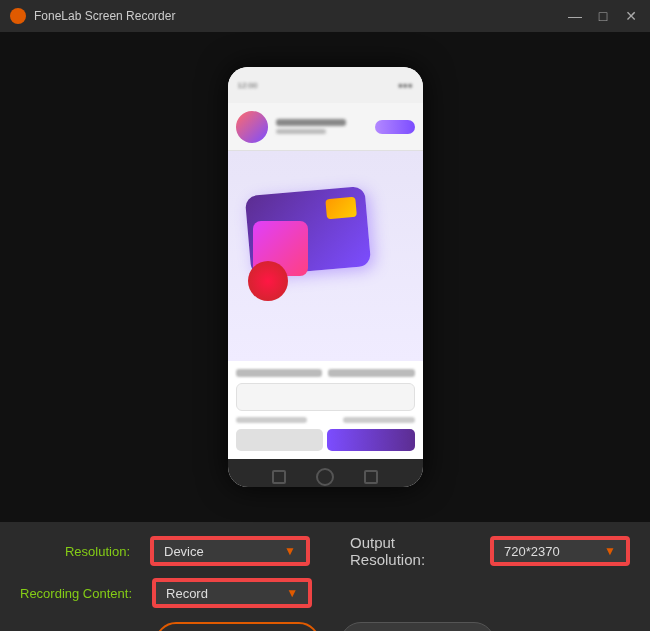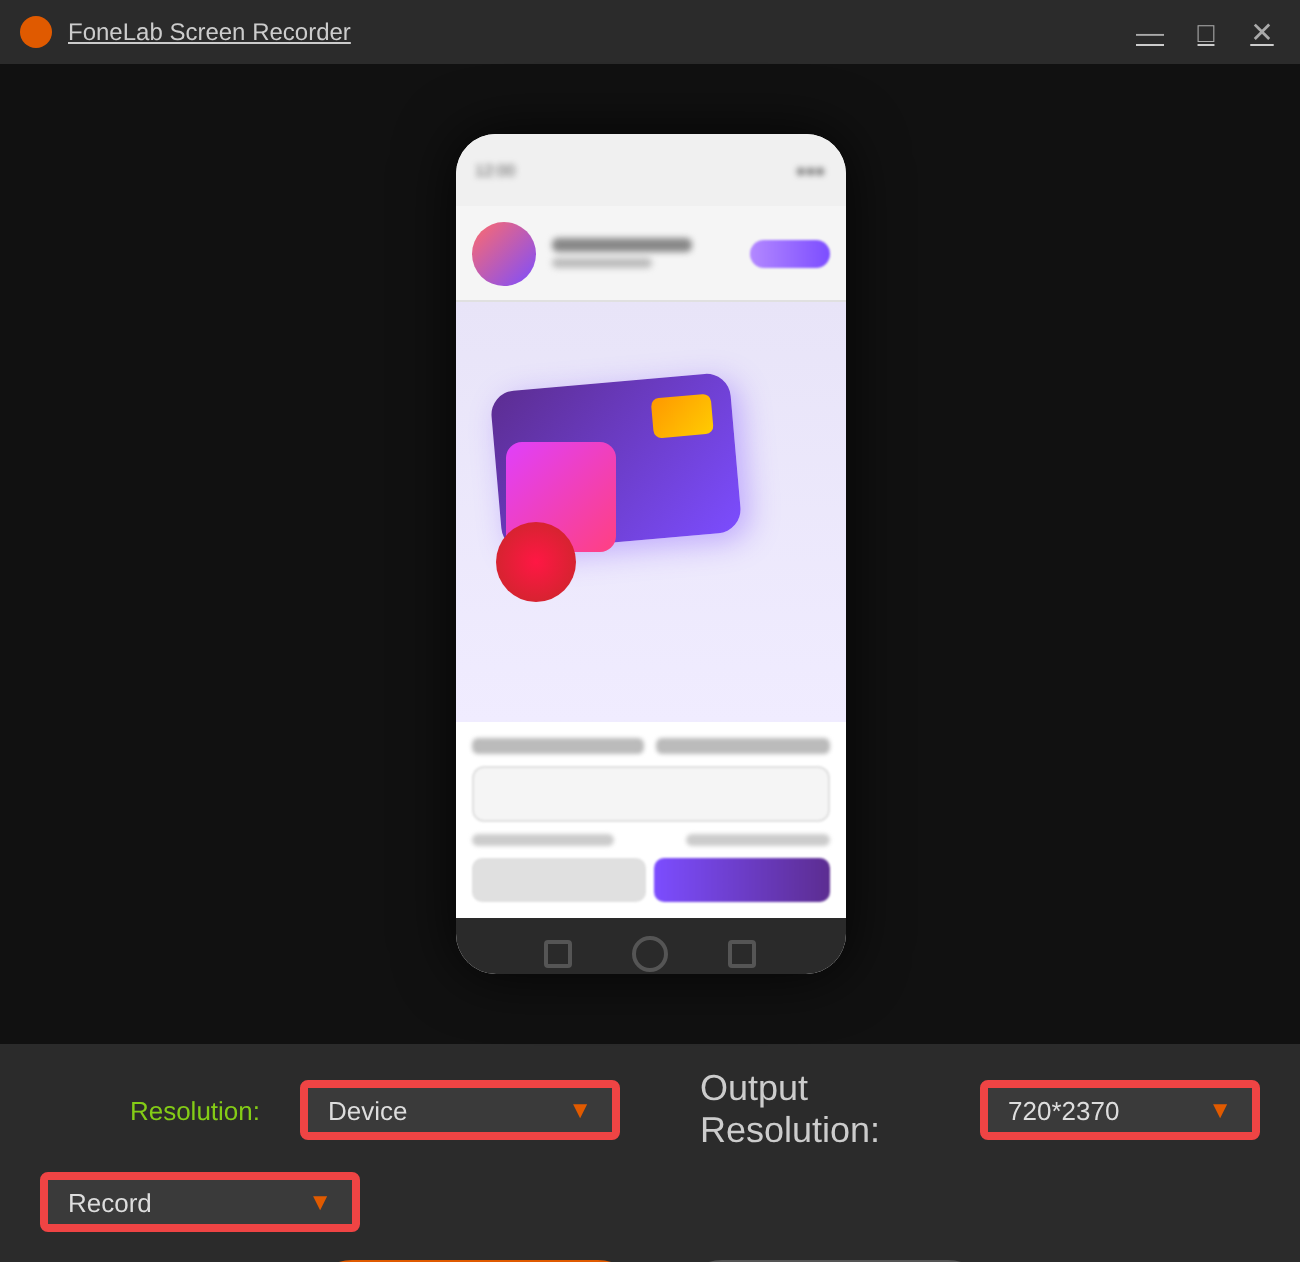--- a/index.html
+++ b/index.html
@@ -15,21 +15,20 @@
 
     
     .title-bar {
       height: 32px;
       background: #2b2b2b;
       display: flex;
       align-items: center;
       justify-content: space-between;
       padding: 0 10px;
       user-select: none;
-      text-decoration: underline;
     }
     .title-bar-left {
       display: flex;
       align-items: center;
       gap: 8px;
       font-size: 12px;
       color: #ccc;
     }
     .title-bar-icon {
       width: 16px;
@@ -300,21 +299,21 @@
     .dropdown-text {
       font-size: 13px;
       color: #ddd;
     }
     .dropdown-arrow {
       color: #e05a00;
       font-size: 12px;
     }
 
     .output-label {
-      font-size: 18px;
+      font-size: 15px;
       color: #ccc;
       margin-left: 20px;
     }
     .dropdown-wide {
       min-width: 140px;
     }
 
     
     .buttons-row {
       display: flex;
@@ -457,20 +456,21 @@
       <span class="dropdown-arrow">▼</span>
     </div>
     <span class="output-label">Output Resolution:</span>
     <div class="dropdown dropdown-wide">
       <span class="dropdown-text">720*2370</span>
       <span class="dropdown-arrow">▼</span>
     </div>
   </div>
 
   <div class="controls-row">
+    <span class="control-label">Recording Content:</span>
     <div class="dropdown">
       <span class="dropdown-text">Record</span>
       <span class="dropdown-arrow">▼</span>
     </div>
   </div>
 
   <div class="buttons-wrapper">
     <div class="buttons-row">
       <button class="record-btn">
         <div class="record-dot"></div>

